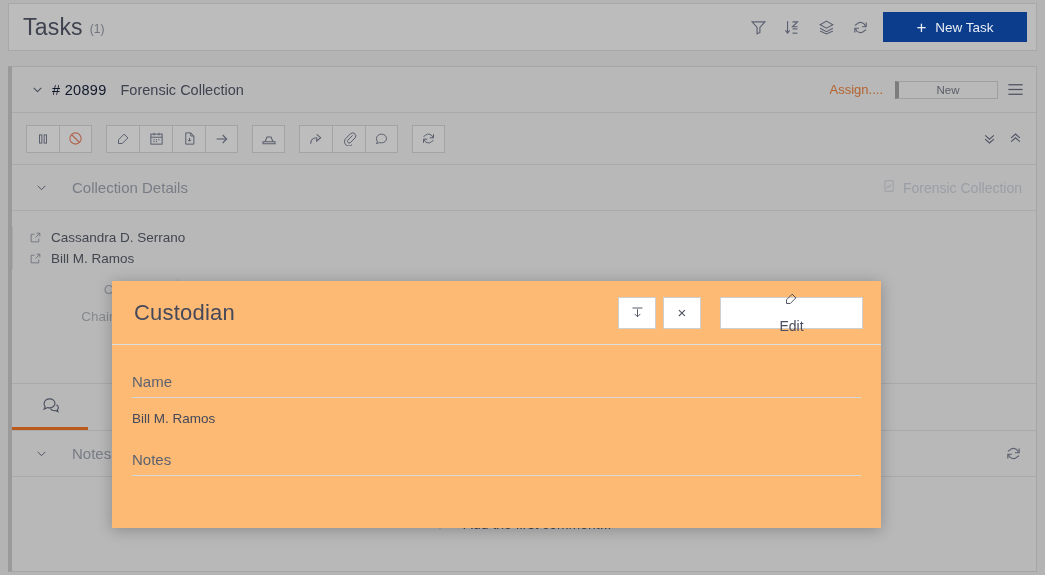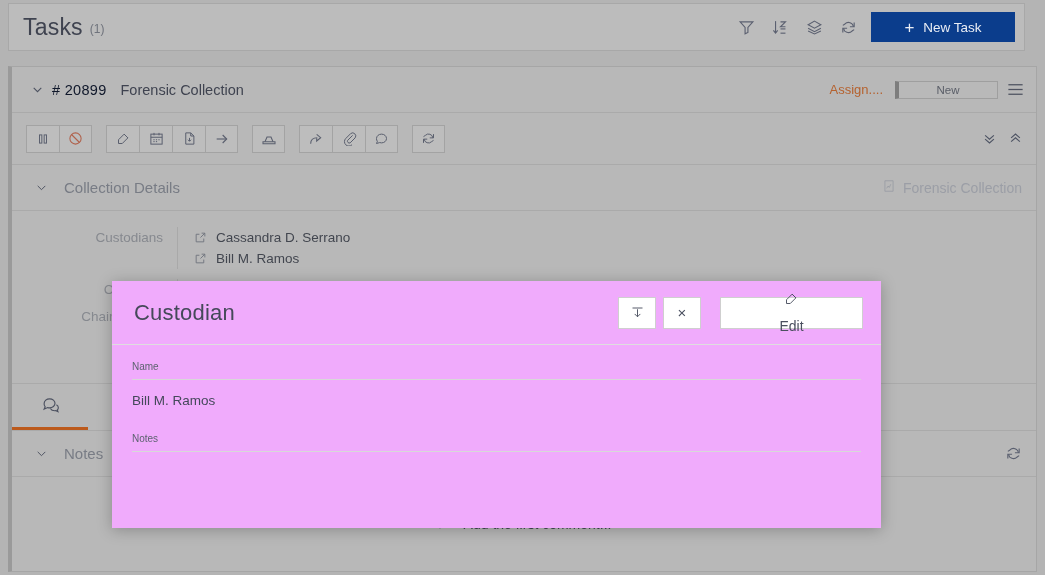--- a/index.html
+++ b/index.html
@@ -16,21 +16,21 @@
   
   #page {
     position: absolute;
     inset: 0;
     background: #b4b4b4;
   }
 
   
   .topbar {
     position: absolute;
-    left: 8px; top: 3px; right: 20px;
+    left: 8px; top: 3px; right: 8px;
     height: 48px;
     background: #bcbcbc;
     border: 1px solid #a8a8a8;
     display: flex;
     align-items: center;
     padding: 0 2px 0 14px;
   }
   .page-title {
     font-size: 23px;
     font-weight: 400;
@@ -168,21 +168,21 @@
   .section-head {
     height: 46px;
     display: flex;
     align-items: center;
     padding: 0 14px 0 20px;
     border-bottom: 1px solid #aaa;
   }
   .section-title {
     font-size: 15px;
     color: #787c85;
-    margin-left: 14px;
+    margin-left: 22px;
     font-weight: 400;
   }
   .section-spacer { flex: 1; }
   .section-tag {
     display: flex;
     align-items: center;
     gap: 7px;
     color: #9b9ea6;
     font-size: 14px;
   }
@@ -279,25 +279,26 @@
     color: #3f4450;
     font-size: 14px;
     cursor: pointer;
   }
 
   
   .modal {
     position: absolute;
     left: 112px; top: 281px;
     width: 769px; height: 247px;
-    background: #f0abfc;
+    background: #fdba74;
     box-shadow: 0 2px 14px rgba(0,0,0,.25);
     z-index: 40;
     display: flex;
     flex-direction: column;
+    gap: 12px;
   }
   .modal-head {
     height: 64px;
     border-bottom: 1px solid #dedede;
     display: flex;
     align-items: center;
     padding: 0 18px 0 22px;
   }
   .modal-title {
     font-size: 22px;
@@ -324,21 +325,21 @@
     min-width: 143px;
     gap: 9px;
     margin-left: 19px;
     flex-direction: column;
   }
   .modal-body {
     flex: 1;
     padding: 16px 20px 0 20px;
   }
   .m-field-label {
-    font-size: 10px;
+    font-size: 15px;
     color: #5d6270;
     padding-bottom: 7px;
     border-bottom: 1px solid #d8d8d8;
   }
   .m-field-value {
     font-size: 13.5px;
     color: #44485a;
     padding: 13px 0 0 0;
     min-height: 40px;
   }
@@ -537,21 +538,20 @@
             <path d="M5 3h14v18H5z"></path>
               <path d="M8 16l2.5-4 2 2.5L15 9"></path>
           </svg>
         </span>
         <span>Forensic Collection</span>
       </span>
     </div>
 
     <div class="details-body">
       <div class="field-row">
-        <div class="field-label">Custodians</div>
         <div class="field-sep"></div>
         <div class="field-value">
           <div class="cust-line">
             <span class="ext-ico">
               <svg width="13" height="13" viewBox="0 0 24 24" fill="none" stroke="currentColor" stroke-width="1.7">
                 <path d="M14 4h6v6"></path>
                   <path d="M20 4l-8 8"></path>
                   <path d="M18 14v6H4V6h6"></path>
               </svg>
             </span>

